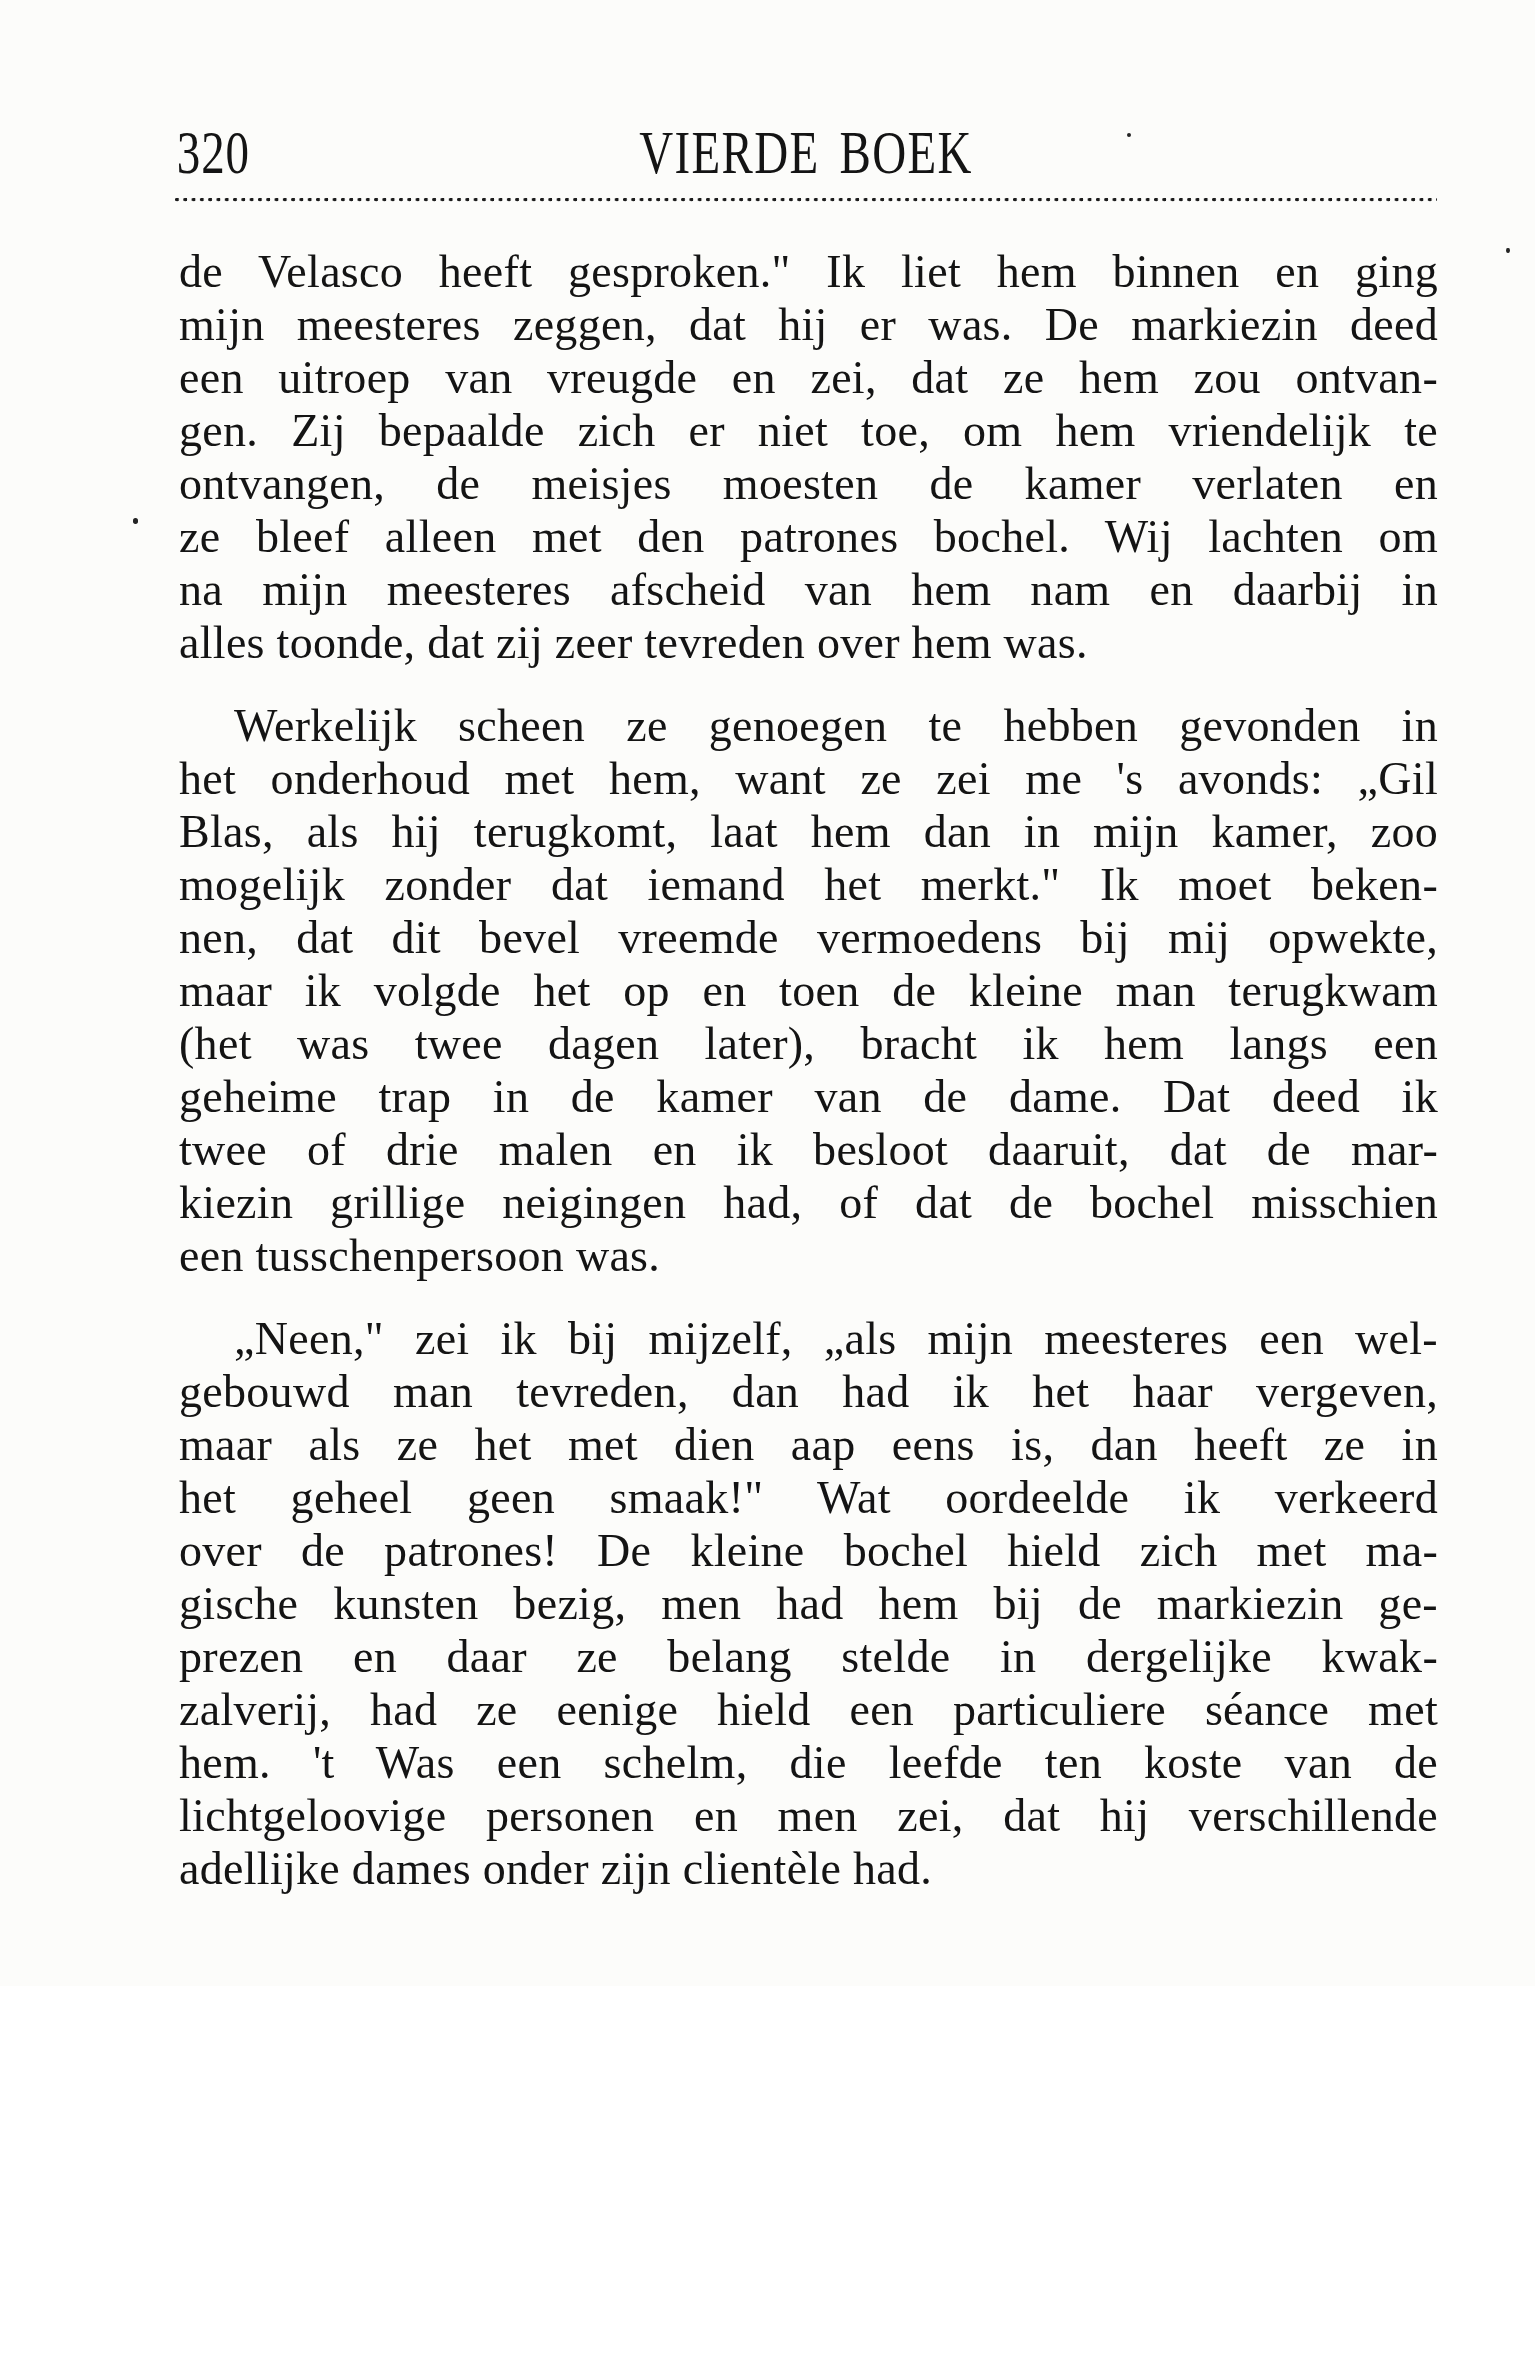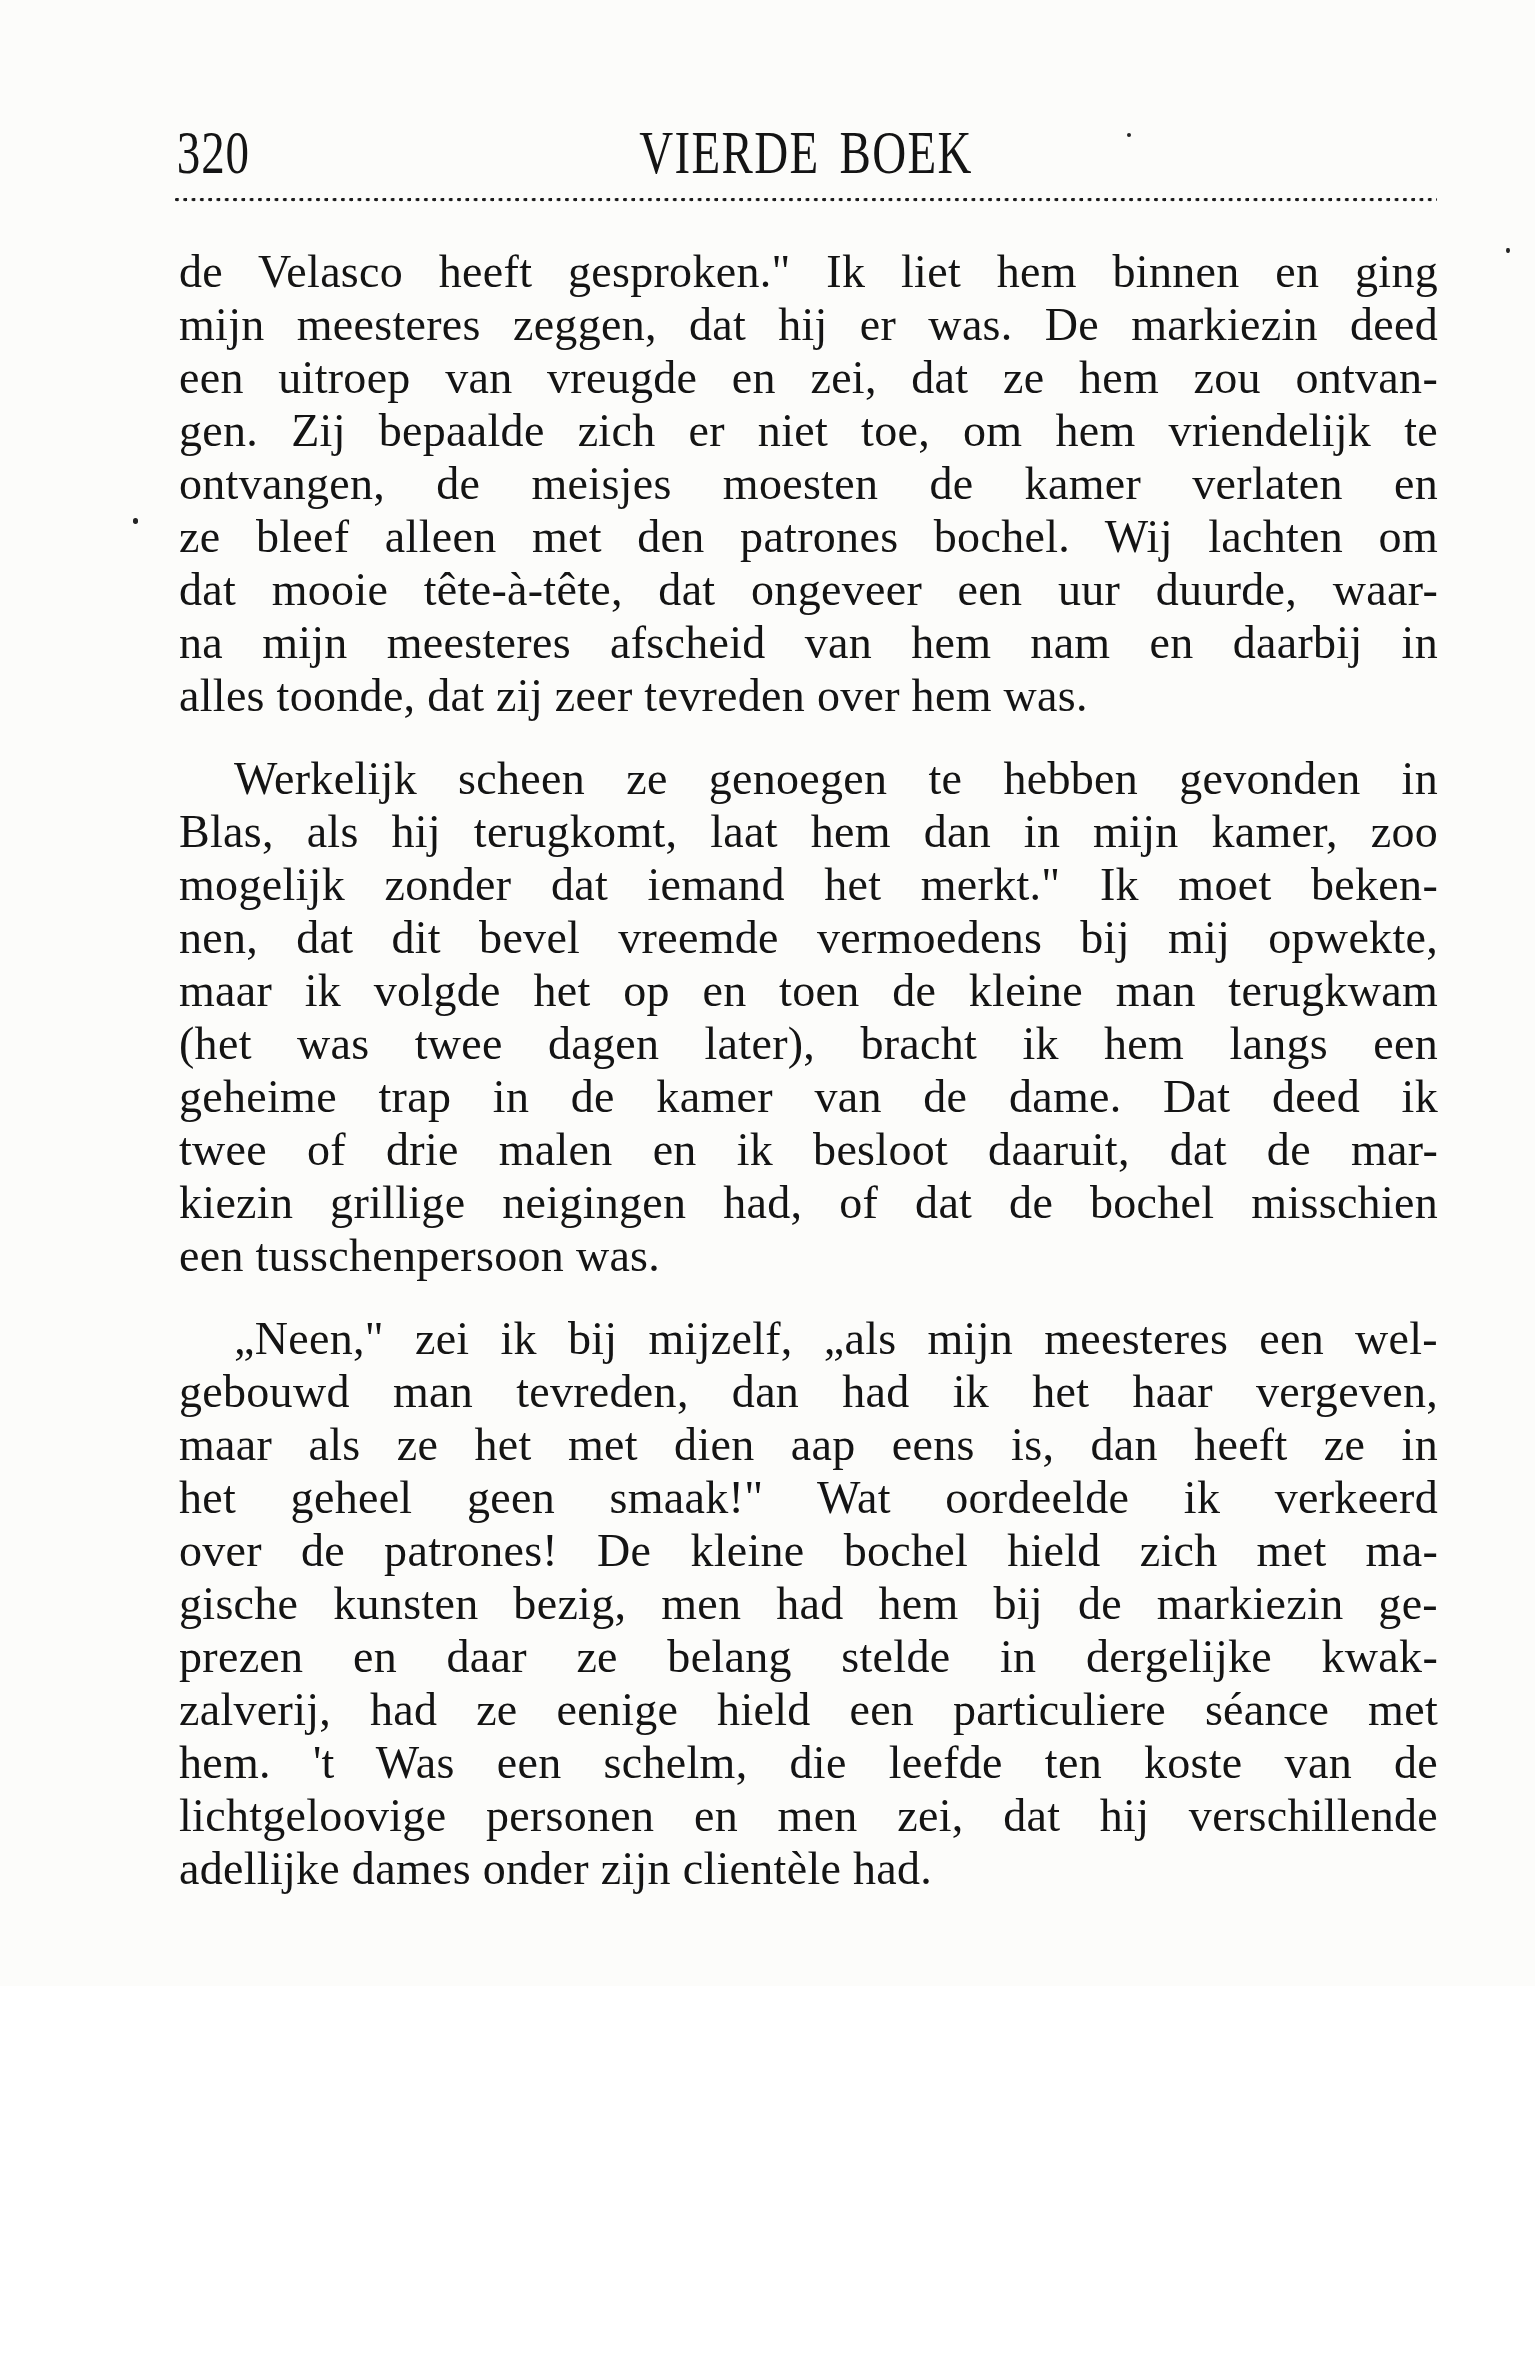--- a/index.html
+++ b/index.html
@@ -100,24 +100,24 @@
 
   <div class="dotted-rule"></div>
 
   <div class="text-block">
       <div class="line">de Velasco heeft gesproken." Ik liet hem binnen en ging</div>
       <div class="line">mijn meesteres zeggen, dat hij er was. De markiezin deed</div>
       <div class="line">een uitroep van vreugde en zei, dat ze hem zou ontvan-</div>
       <div class="line">gen. Zij bepaalde zich er niet toe, om hem vriendelijk te</div>
       <div class="line">ontvangen, de meisjes moesten de kamer verlaten en</div>
       <div class="line">ze bleef alleen met den patrones bochel. Wij lachten om</div>
-      <div class="line">dat mooie tête-à-tête, dat ongeveer een uur duurde, waar-</div>
       <div class="line">na mijn meesteres afscheid van hem nam en daarbij in</div>
       <div class="line final">alles toonde, dat zij zeer tevreden over hem was.</div>
       <div class="line indent">Werkelijk scheen ze genoegen te hebben gevonden in</div>
+      <div class="line">het onderhoud met hem, want ze zei me 's avonds: „Gil</div>
       <div class="line">Blas, als hij terugkomt, laat hem dan in mijn kamer, zoo</div>
       <div class="line">mogelijk zonder dat iemand het merkt." Ik moet beken-</div>
       <div class="line">nen, dat dit bevel vreemde vermoedens bij mij opwekte,</div>
       <div class="line">maar ik volgde het op en toen de kleine man terugkwam</div>
       <div class="line">(het was twee dagen later), bracht ik hem langs een</div>
       <div class="line">geheime trap in de kamer van de dame. Dat deed ik</div>
       <div class="line">twee of drie malen en ik besloot daaruit, dat de mar-</div>
       <div class="line">kiezin grillige neigingen had, of dat de bochel misschien</div>
       <div class="line final">een tusschenpersoon was.</div>
       <div class="line indent">„Neen," zei ik bij mijzelf, „als mijn meesteres een wel-</div>

